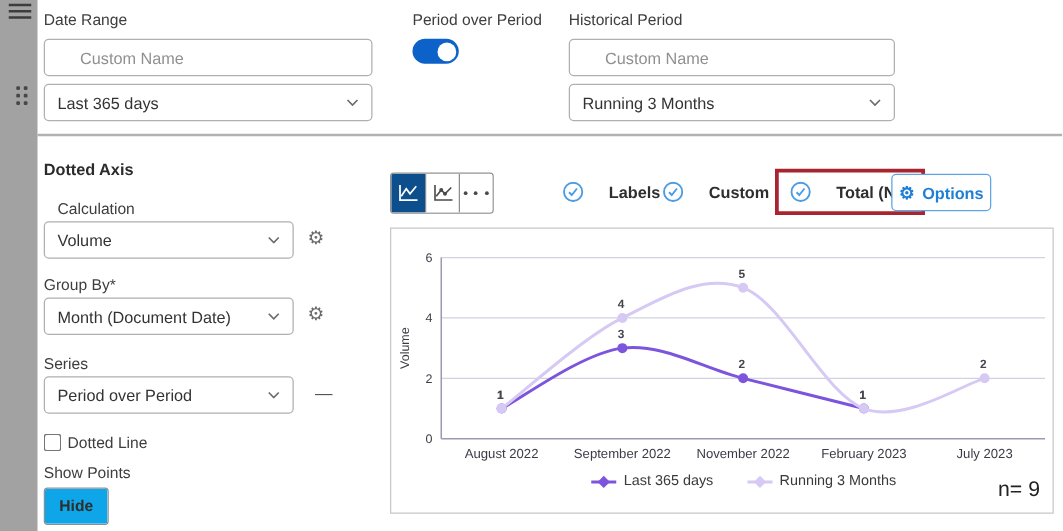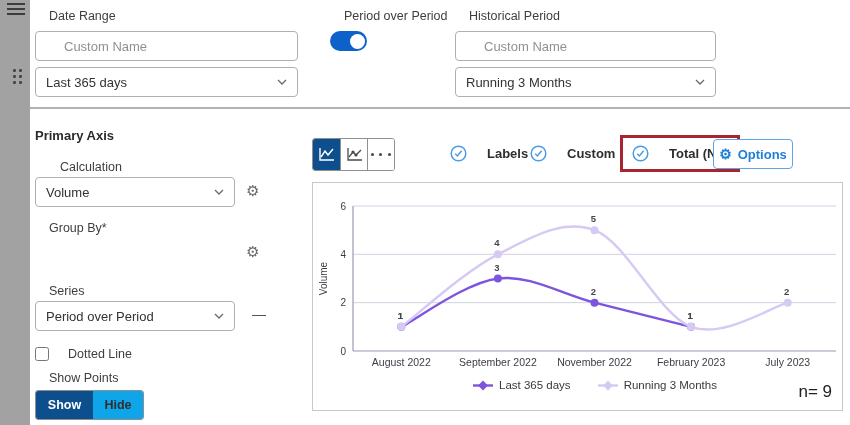--- a/index.html
+++ b/index.html
@@ -6,21 +6,21 @@
   #stage{position:relative;width:850px;height:425px;background:#fff;overflow:hidden;
          font-family:"Liberation Sans",sans-serif;color:var(--text,#3a3a3a);}
   .abs{position:absolute;}
   
   #left-rail{left:0;top:0;width:30px;height:425px;background:var(--rail-gray,#a2a2a2);}
   #hamburger{left:7px;top:3px;width:18px;}
   #hamburger div{height:2px;background:#3c3c3c;margin-bottom:3px;}
   #drag-handle{left:13px;top:69px;width:10px;display:grid;grid-template-columns:3px 3px;gap:3px;}
   #drag-handle i{width:3px;height:3px;background:#474747;border-radius:1px;display:block;}
   
-  .field-label{font-size:12.5px;color:#3e3e3e;margin-left:14px;}
+  .field-label{font-size:12.5px;color:#3e3e3e;}
   .txt-input{box-sizing:border-box;border:1px solid var(--border-gray,#b0b0b0);border-radius:4px;
              height:30px;padding:0 28px;font-size:13px;color:#333;background:#fff;width:100%;
              font-family:"Liberation Sans",sans-serif;}
   .txt-input::placeholder{color:#909090;}
   .dropdown{box-sizing:border-box;border:1px solid var(--border-gray,#b0b0b0);border-radius:4px;
             height:30px;padding:0 10px;font-size:13px;color:#333;background:#fff;
             display:flex;align-items:center;justify-content:space-between;cursor:pointer;}
   .section-title{font-size:13px;font-weight:bold;color:#2b2b2b;}
   .gear-btn{font-size:15px;color:#6a6a6a;background:none;border:none;cursor:pointer;line-height:1;padding:0;}
   
@@ -97,51 +97,56 @@
   </div>
   <div class="abs dropdown" style="left:455px;top:67px;width:261px;">
     <span>Running 3 Months</span>
     <svg width="10" height="6" viewBox="0 0 10 6">
         <polyline points="1,1 5,5 9,1" fill="none" stroke="#6a6a6a" stroke-width="1.3"></polyline>
       </svg>
   </div>
 
   <div id="divider" class="abs"></div>
 
-  <div class="abs section-title" style="left:35px;top:128px;">Primary Axis</div>
+  <div class="abs section-title" style="left:35px;top:128px;">Dotted Axis</div>
 
   <div class="abs field-label" style="left:46px;top:160px;">Calculation</div>
   <div class="abs dropdown" style="left:35px;top:177px;width:200px;">
     <span>Volume</span>
     <svg width="10" height="6" viewBox="0 0 10 6">
         <polyline points="1,1 5,5 9,1" fill="none" stroke="#6a6a6a" stroke-width="1.3"></polyline>
       </svg>
   </div>
   <button class="abs gear-btn" style="left:246px;top:183px;">⚙</button>
 
   <div class="abs field-label" style="left:35px;top:221px;">Group By*</div>
+  <div class="abs dropdown" style="left:35px;top:238px;width:200px;">
+    <span>Month (Document Date)</span>
+    <svg width="10" height="6" viewBox="0 0 10 6">
+        <polyline points="1,1 5,5 9,1" fill="none" stroke="#6a6a6a" stroke-width="1.3"></polyline>
+      </svg>
+  </div>
   <button class="abs gear-btn" style="left:246px;top:244px;">⚙</button>
 
   <div class="abs field-label" style="left:35px;top:284px;">Series</div>
   <div class="abs dropdown" style="left:35px;top:301px;width:200px;">
     <span>Period over Period</span>
     <svg width="10" height="6" viewBox="0 0 10 6">
         <polyline points="1,1 5,5 9,1" fill="none" stroke="#6a6a6a" stroke-width="1.3"></polyline>
       </svg>
   </div>
   <button class="abs gear-btn" style="left:252px;top:307px;font-size:14px;color:#555;">—</button>
 
   <div id="dotted-row" class="abs">
     <input type="checkbox" style="">
     <span class="field-label">Dotted Line</span>
   </div>
 
   <div class="abs field-label" style="left:35px;top:371px;">Show Points</div>
   <div id="show-hide" class="abs">
-    <button id="btn-show">Show</button>
     <button id="btn-hide">Hide</button>
   </div>
 
   <div id="chart-type-group" class="abs">
     <button class="ct-btn active">
       <svg width="17" height="15" viewBox="0 0 17 15">
         <path d="M2,1 L2,13 L16,13" fill="none" stroke="#fff" stroke-width="1.4"></path>
         <polyline points="3,10 7,4 10,8 15,2" fill="none" stroke="#fff" stroke-width="1.4"></polyline>
       </svg>
     </button>

